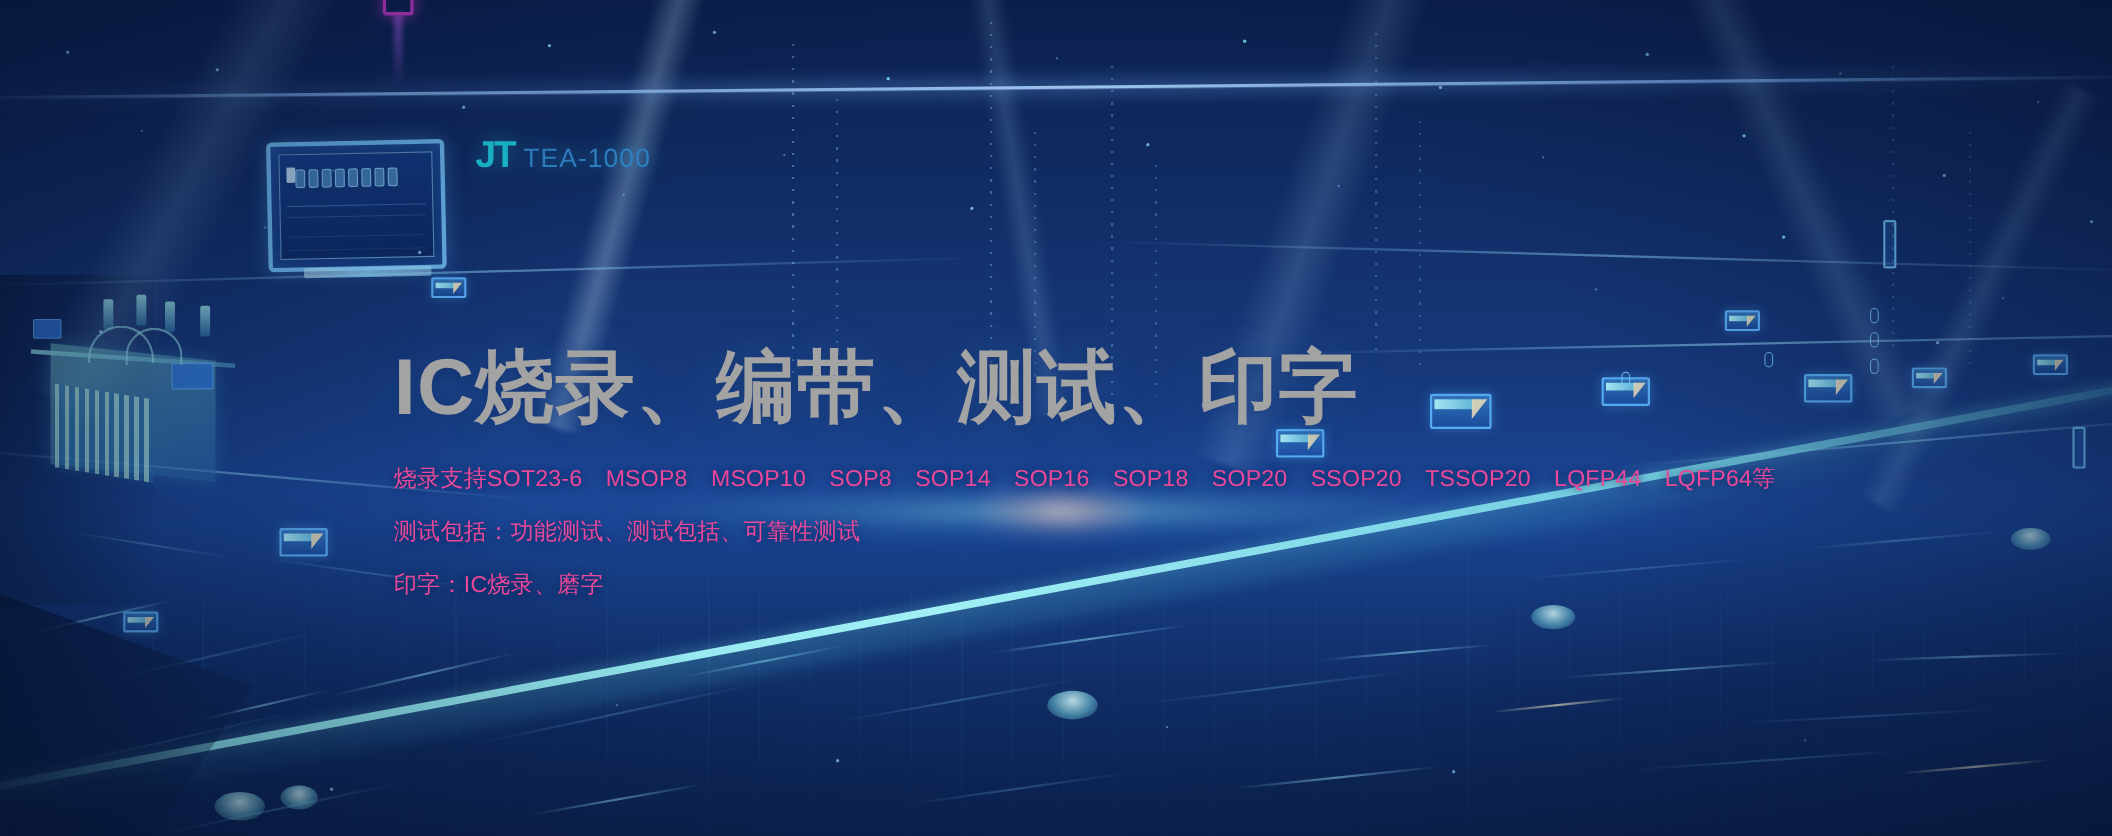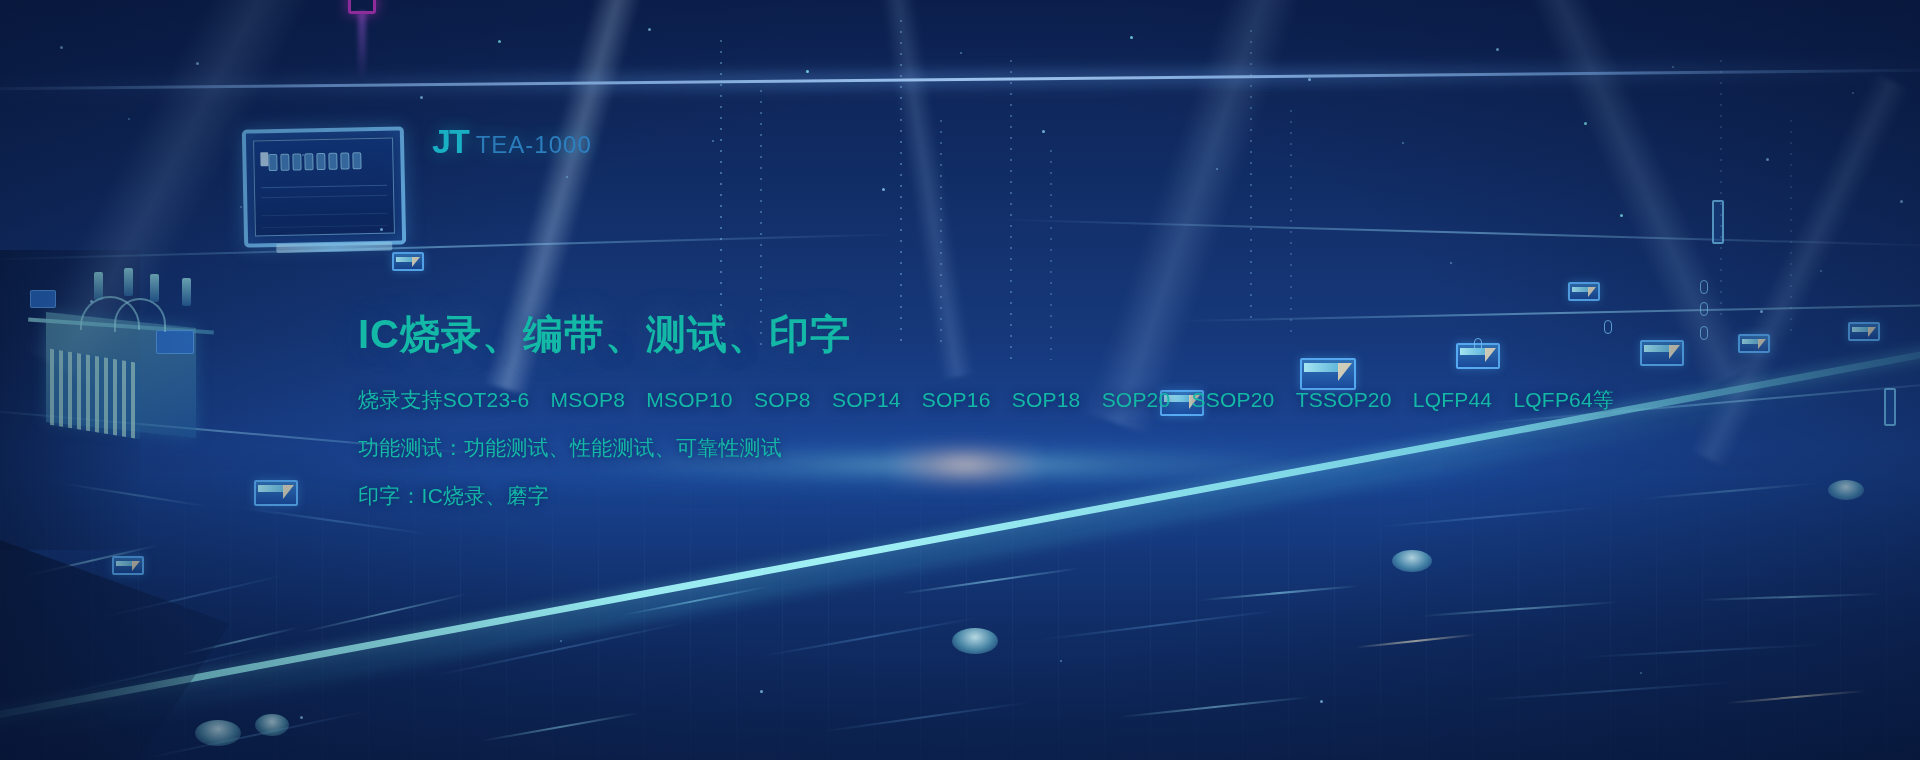--- a/index.html
+++ b/index.html
@@ -315,33 +315,33 @@
   }
 
   
   .copy {
     position:absolute;
     left:358px; top:312px;
     width:1200px;
     z-index:20;
   }
   .title {
-    font-size:40px;
+    font-size:72px;
     line-height:1.12;
     font-weight:bold;
-    color:#14b8a6;
+    color:#a3a3a3;
     letter-spacing:1px;
     text-shadow:0 2px 16px rgba(10,40,100,.75), 0 0 30px rgba(120,190,255,.25);
     white-space:nowrap;
   }
   .sub {
     margin-top:32px;
     font-size:21px;
     line-height:1;
-    color:#14b8a6;
+    color:#ec4899;
     white-space:nowrap;
     text-shadow:0 1px 8px rgba(8,30,80,.8);
     letter-spacing:.2px;
   }
   .sub + .sub { margin-top:27px; }
 
   
   .pillar-left {
     position:absolute; left:0; top:540px; width:230px; height:220px;
     background:linear-gradient(115deg, rgba(9,26,62,.85), rgba(13,36,82,.2));
@@ -532,18 +532,18 @@
 
   <div class="pillar-left"></div>
 
   <div class="vignette"></div>
 
   <div class="copy">
     <div class="title">IC烧录、编带、测试、印字</div>
 
     <div class="sub">烧录支持SOT23-6　MSOP8　MSOP10　SOP8　SOP14　SOP16　SOP18　SOP20　SSOP20　TSSOP20　LQFP44　LQFP64等</div>
 
-    <div class="sub">功能测试：功能测试、性能测试、可靠性测试</div>
+    <div class="sub">测试包括：功能测试、测试包括、可靠性测试</div>
 
     <div class="sub">印字：IC烧录、磨字</div>
   </div>
 
 </div>
 
 </body></html>

